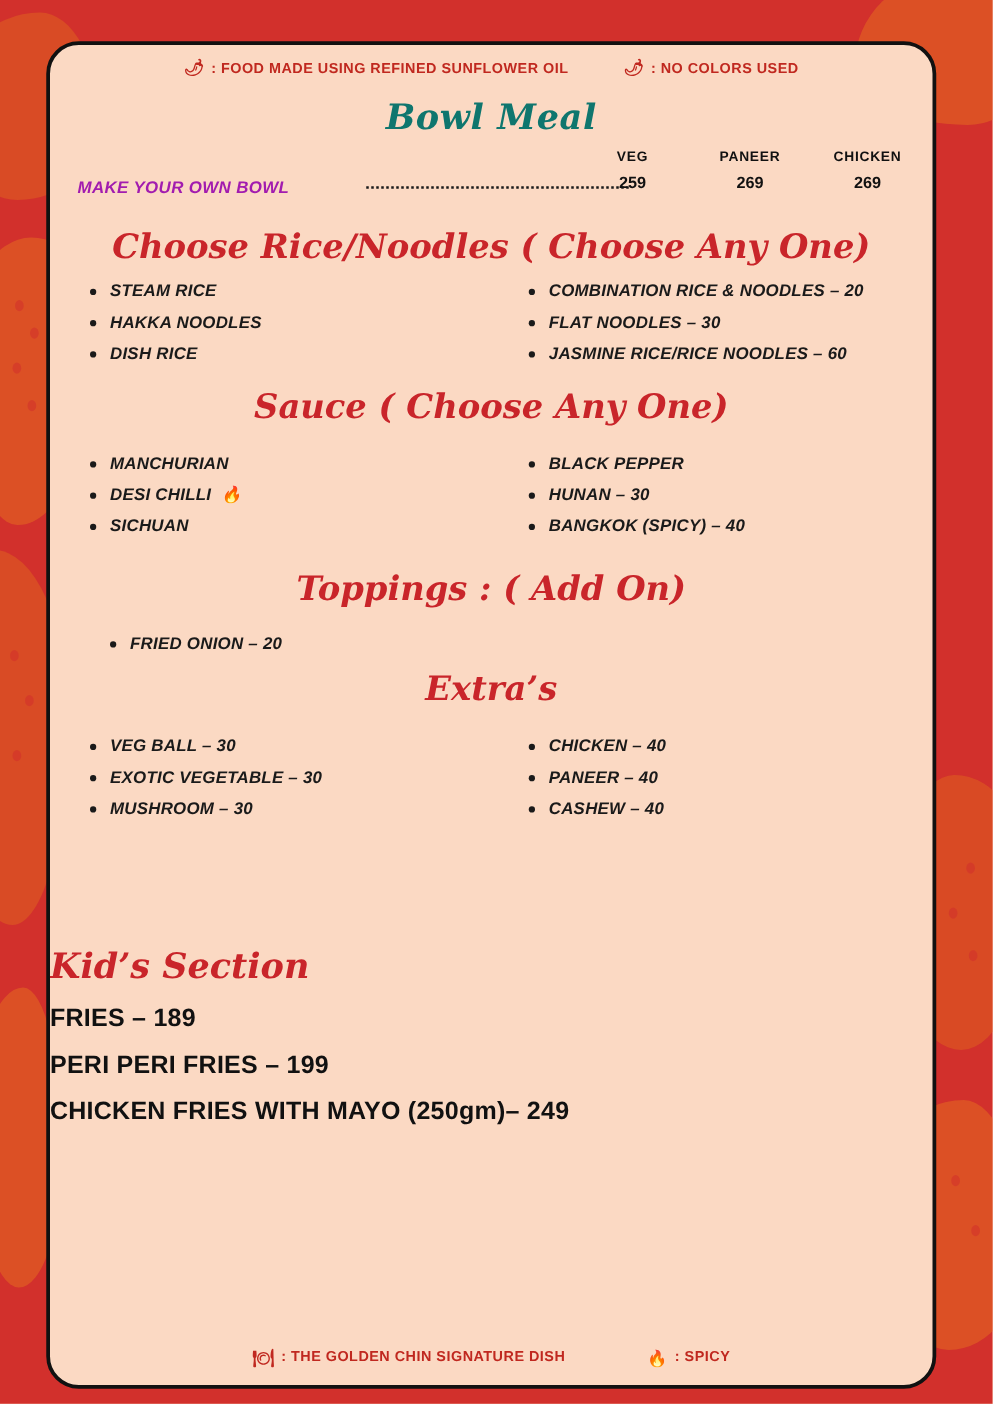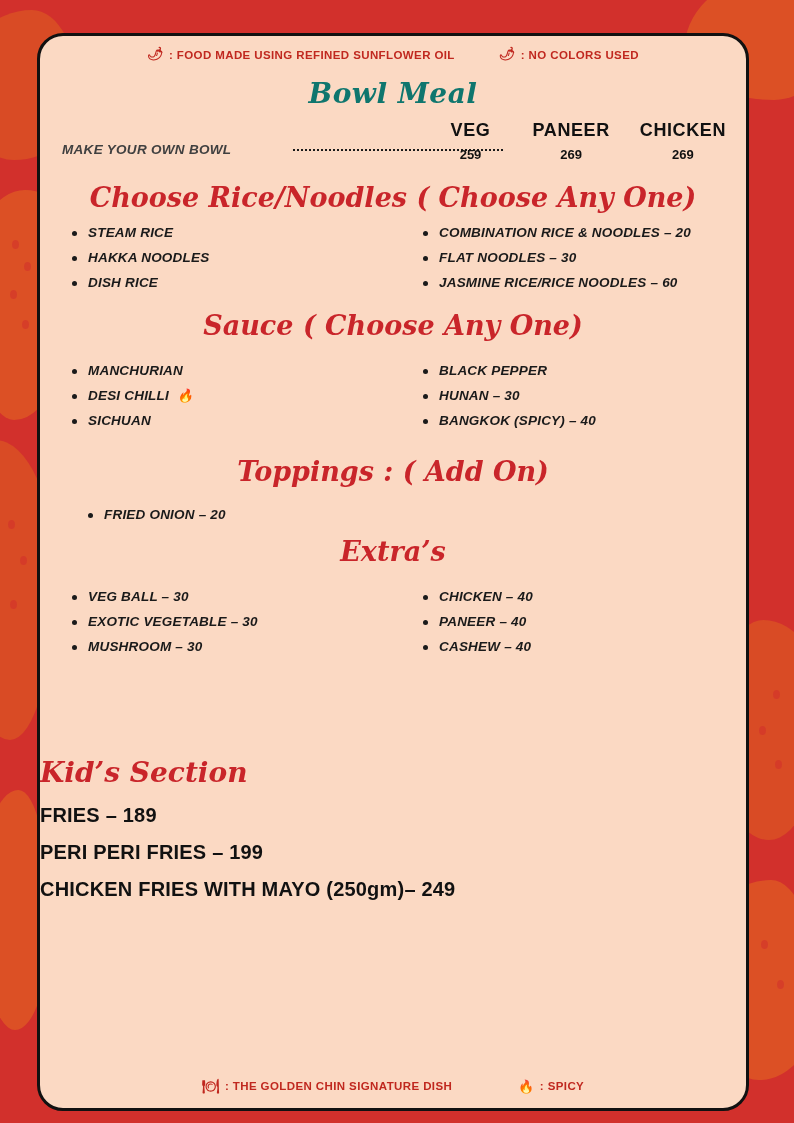--- a/index.html
+++ b/index.html
@@ -124,21 +124,21 @@
     height: 48px;
     margin: 10px 0 0 0;
   }
   .mybr .label {
     position: absolute;
     left: 22px;
     top: 22px;
     font-size: 13.5px;
     font-weight: bold;
     font-style: italic;
-    color: #404040;
+    color: #a21caf;
     letter-spacing: .3px;
   }
   .dots {
     position: absolute;
     left: 253px;
     top: 29px;
     width: 210px;
     border-bottom: 2.5px dotted #1a1a1a;
     height: 0;
   }
@@ -147,21 +147,21 @@
     right: 20px;
     top: 0;
     display: flex;
     gap: 30px;
     text-align: center;
   }
   .price-col {
     min-width: 64px;
   }
   .price-col .ph {
-    font-size: 18px;
+    font-size: 11px;
     font-weight: bold;
     letter-spacing: .6px;
     color: #111;
     text-align: center;
   }
   .price-col .pv {
     font-size: 13px;
     font-weight: bold;
     color: #111;
     margin-top: 6px;

